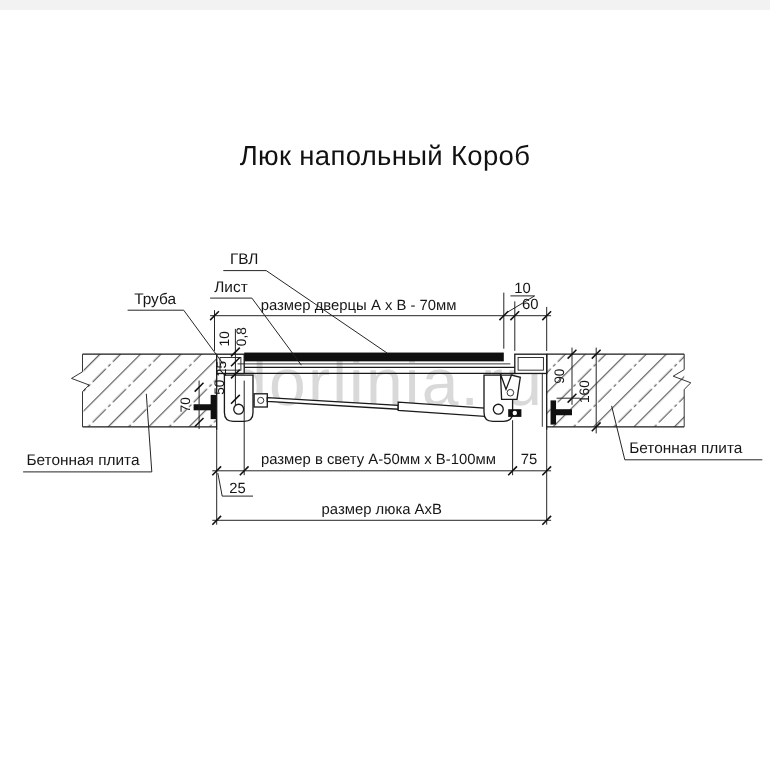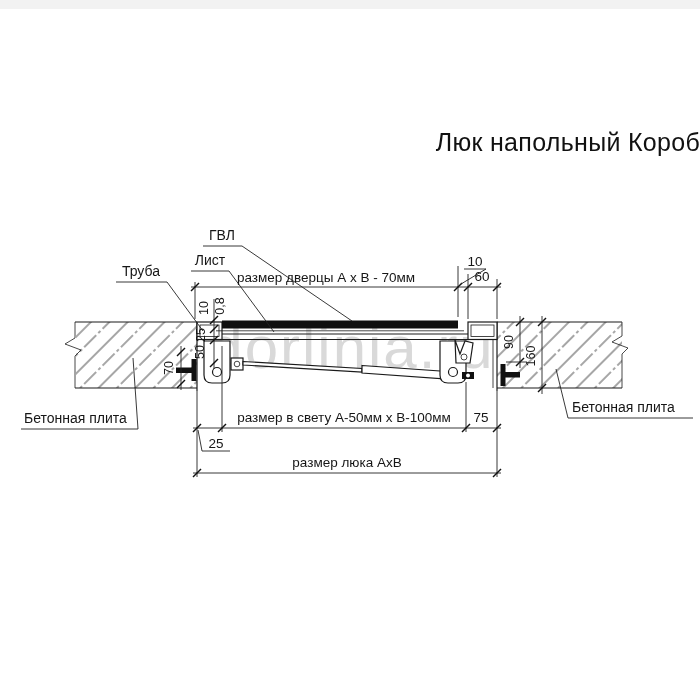--- a/index.html
+++ b/index.html
@@ -1,19 +1,19 @@
 <!DOCTYPE html>
 <html><head>
 <meta charset="utf-8">
 <style>
   html,body{margin:0;padding:0;background:#fff;}
   .canvas{position:relative;width:700px;height:700px;background:#ffffff;overflow:hidden;
           font-family:"Liberation Sans",sans-serif;}
   .topband{position:absolute;top:0;left:0;width:700px;height:9px;background:#f2f2f2;}
-  .title{position:absolute;top:128px;left:0;width:700px;text-align:right;
+  .title{position:absolute;top:128px;left:0;width:700px;text-align:center;
          font-size:25px;color:#111;letter-spacing:0.3px;}
   svg{position:absolute;top:0;left:0;}
   svg text{font-family:"Liberation Sans",sans-serif;fill:#161616;}
   .dim{font-size:13.5px;}
   .rot{font-size:12.5px;}
   .lbl{font-size:14px;}
   .wm{font-size:60px;fill:#d9d9d9;letter-spacing:2px;}
   .ln{stroke:#1a1a1a;stroke-width:1.2;fill:none;}
   .thin{stroke:#1a1a1a;stroke-width:0.8;fill:none;}
   .dimln{stroke:#222;stroke-width:0.9;fill:none;}

